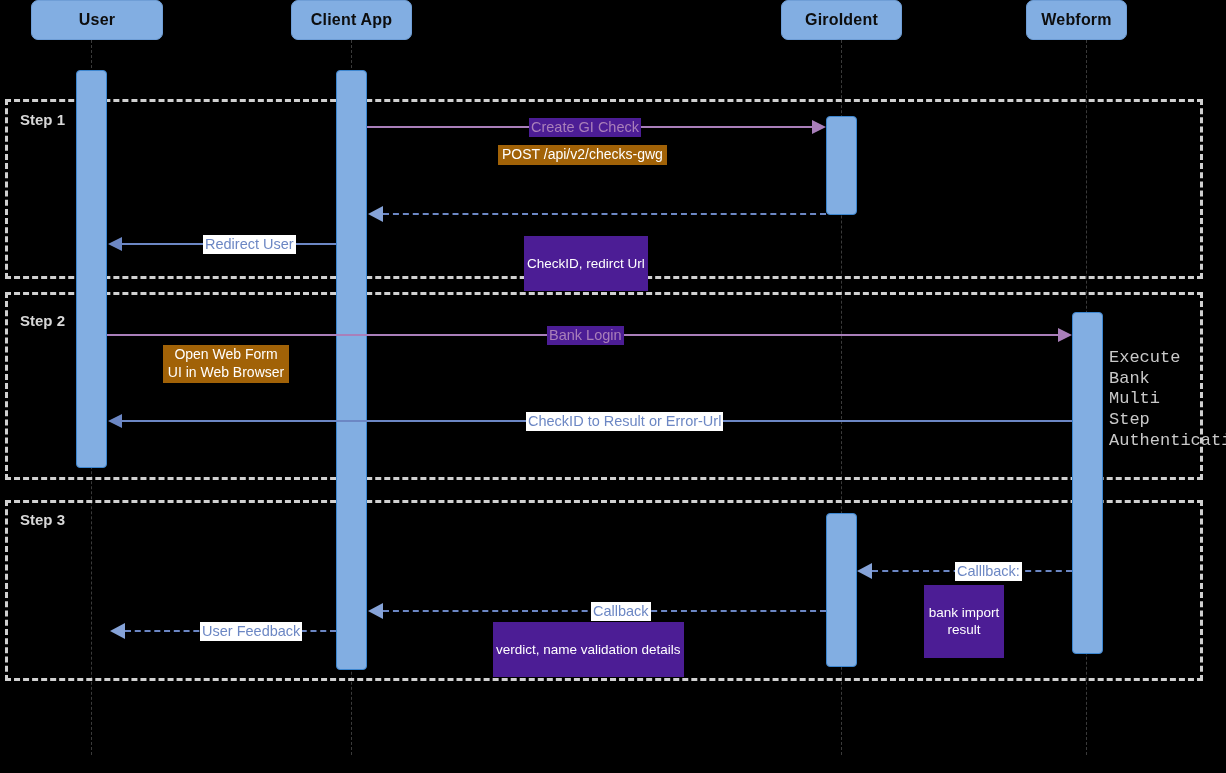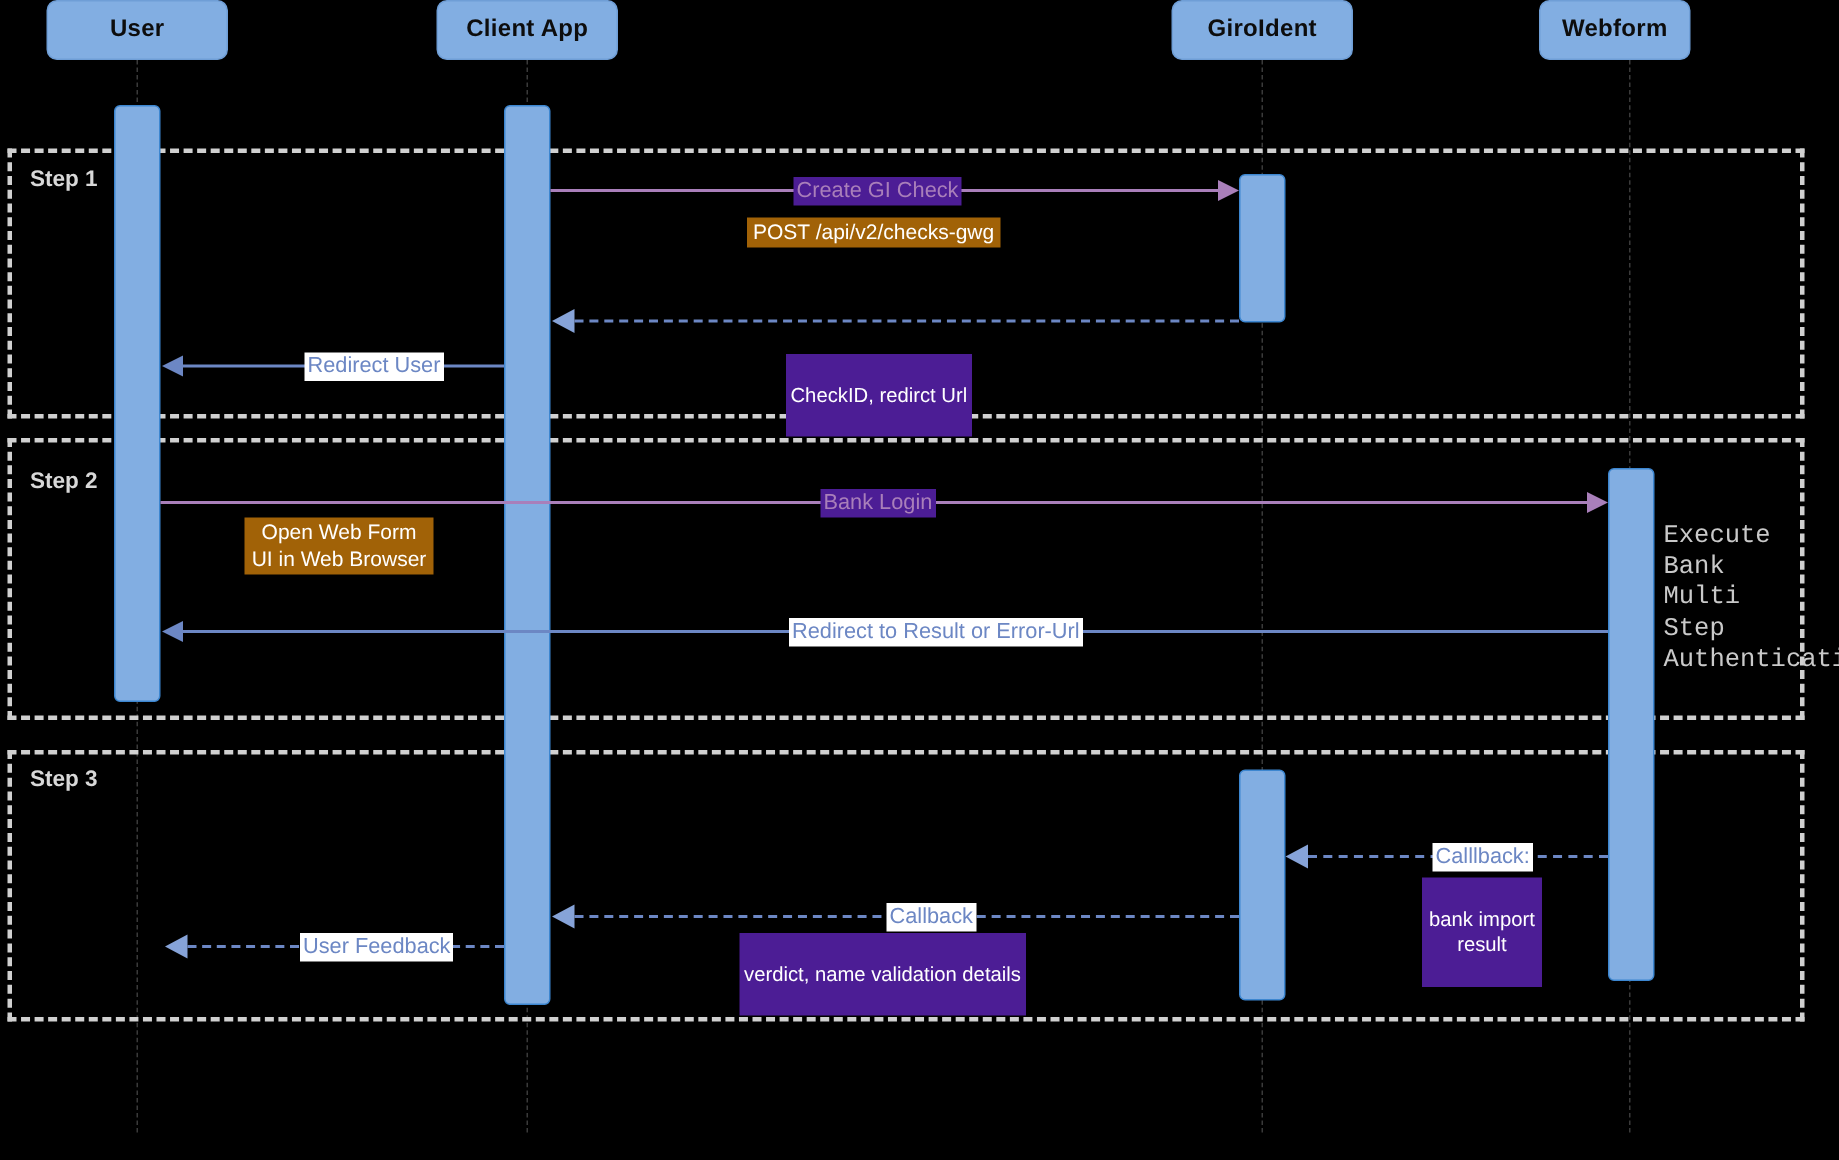--- a/index.html
+++ b/index.html
@@ -146,21 +146,21 @@
 
   <div class="frame" style="left:5px; top:500px; width:1198px; height:181px;"></div>
   <div class="frame-label" style="left:20px; top:511px;">Step 3</div>
 
   <div class="activation" style="left:76px;  top:70px;  width:31px; height:398px;"></div>
   <div class="activation" style="left:336px; top:70px;  width:31px; height:600px;"></div>
   <div class="activation" style="left:826px; top:116px; width:31px; height:99px;"></div>
   <div class="activation" style="left:826px; top:513px; width:31px; height:154px;"></div>
   <div class="activation" style="left:1072px;top:312px; width:31px; height:342px;"></div>
 
-  <div class="actor-box" style="left:31px;  top:0px; width:121px; height:40px;">
+  <div class="actor-box" style="left:31px;  top:0px; width:132px; height:40px;">
     <span>User</span>
   </div>
   <div class="actor-box" style="left:291px; top:0px; width:121px; height:40px;">
     <span>Client App</span>
   </div>
   <div class="actor-box" style="left:781px; top:0px; width:121px; height:40px;">
     <span>GiroIdent</span>
   </div>
   <div class="actor-box" style="left:1026px;top:0px; width:101px; height:40px;">
     <span>Webform</span>
@@ -186,26 +186,26 @@
 UI in Web Browser</div>
 
   <div class="note-dim" style="left:1109px; top:348px;">Execute
 Bank
 Multi
 Step
 Authentication</div>
 
   <div class="msg-line solid-blue" style="left:122px; top:420px; width:950px;"></div>
   <div class="arrowhead left-blue" style="left:108px; top:414px;"></div>
-  <div class="msg-label lbl-blue-on-white" style="left:498px; top:412px;">Redirect to Result or Error-Url</div>
+  <div class="msg-label lbl-blue-on-white" style="left:498px; top:412px;">CheckID to Result or Error-Url</div>
 
   <div class="msg-line dashed-blue" style="left:872px; top:570px; width:200px;"></div>
   <div class="arrowhead open-left-blue" style="left:857px; top:563px;"></div>
   <div class="msg-label lbl-blue-on-white" style="left:927px; top:562px;">Calllback:</div>
-  <div class="msg-label lbl-white-on-blue" style="left:924px; top:585px; width:74px;margin-left:24px;">bank import
+  <div class="msg-label lbl-white-on-blue" style="left:924px; top:585px; width:74px;">bank import
 result</div>
 
   <div class="msg-line dashed-blue" style="left:383px; top:610px; width:443px;"></div>
   <div class="arrowhead open-left-blue" style="left:368px; top:603px;"></div>
   <div class="msg-label lbl-blue-on-white" style="left:563px; top:602px;">Callback</div>
   <div class="msg-label lbl-white-on-blue" style="left:493px; top:622px;">verdict, name validation details</div>
 
   <div class="msg-line dashed-blue" style="left:125px; top:630px; width:211px;"></div>
   <div class="arrowhead open-left-blue" style="left:110px; top:623px;"></div>
   <div class="msg-label lbl-blue-on-white" style="left:172px; top:622px;">User Feedback</div>

